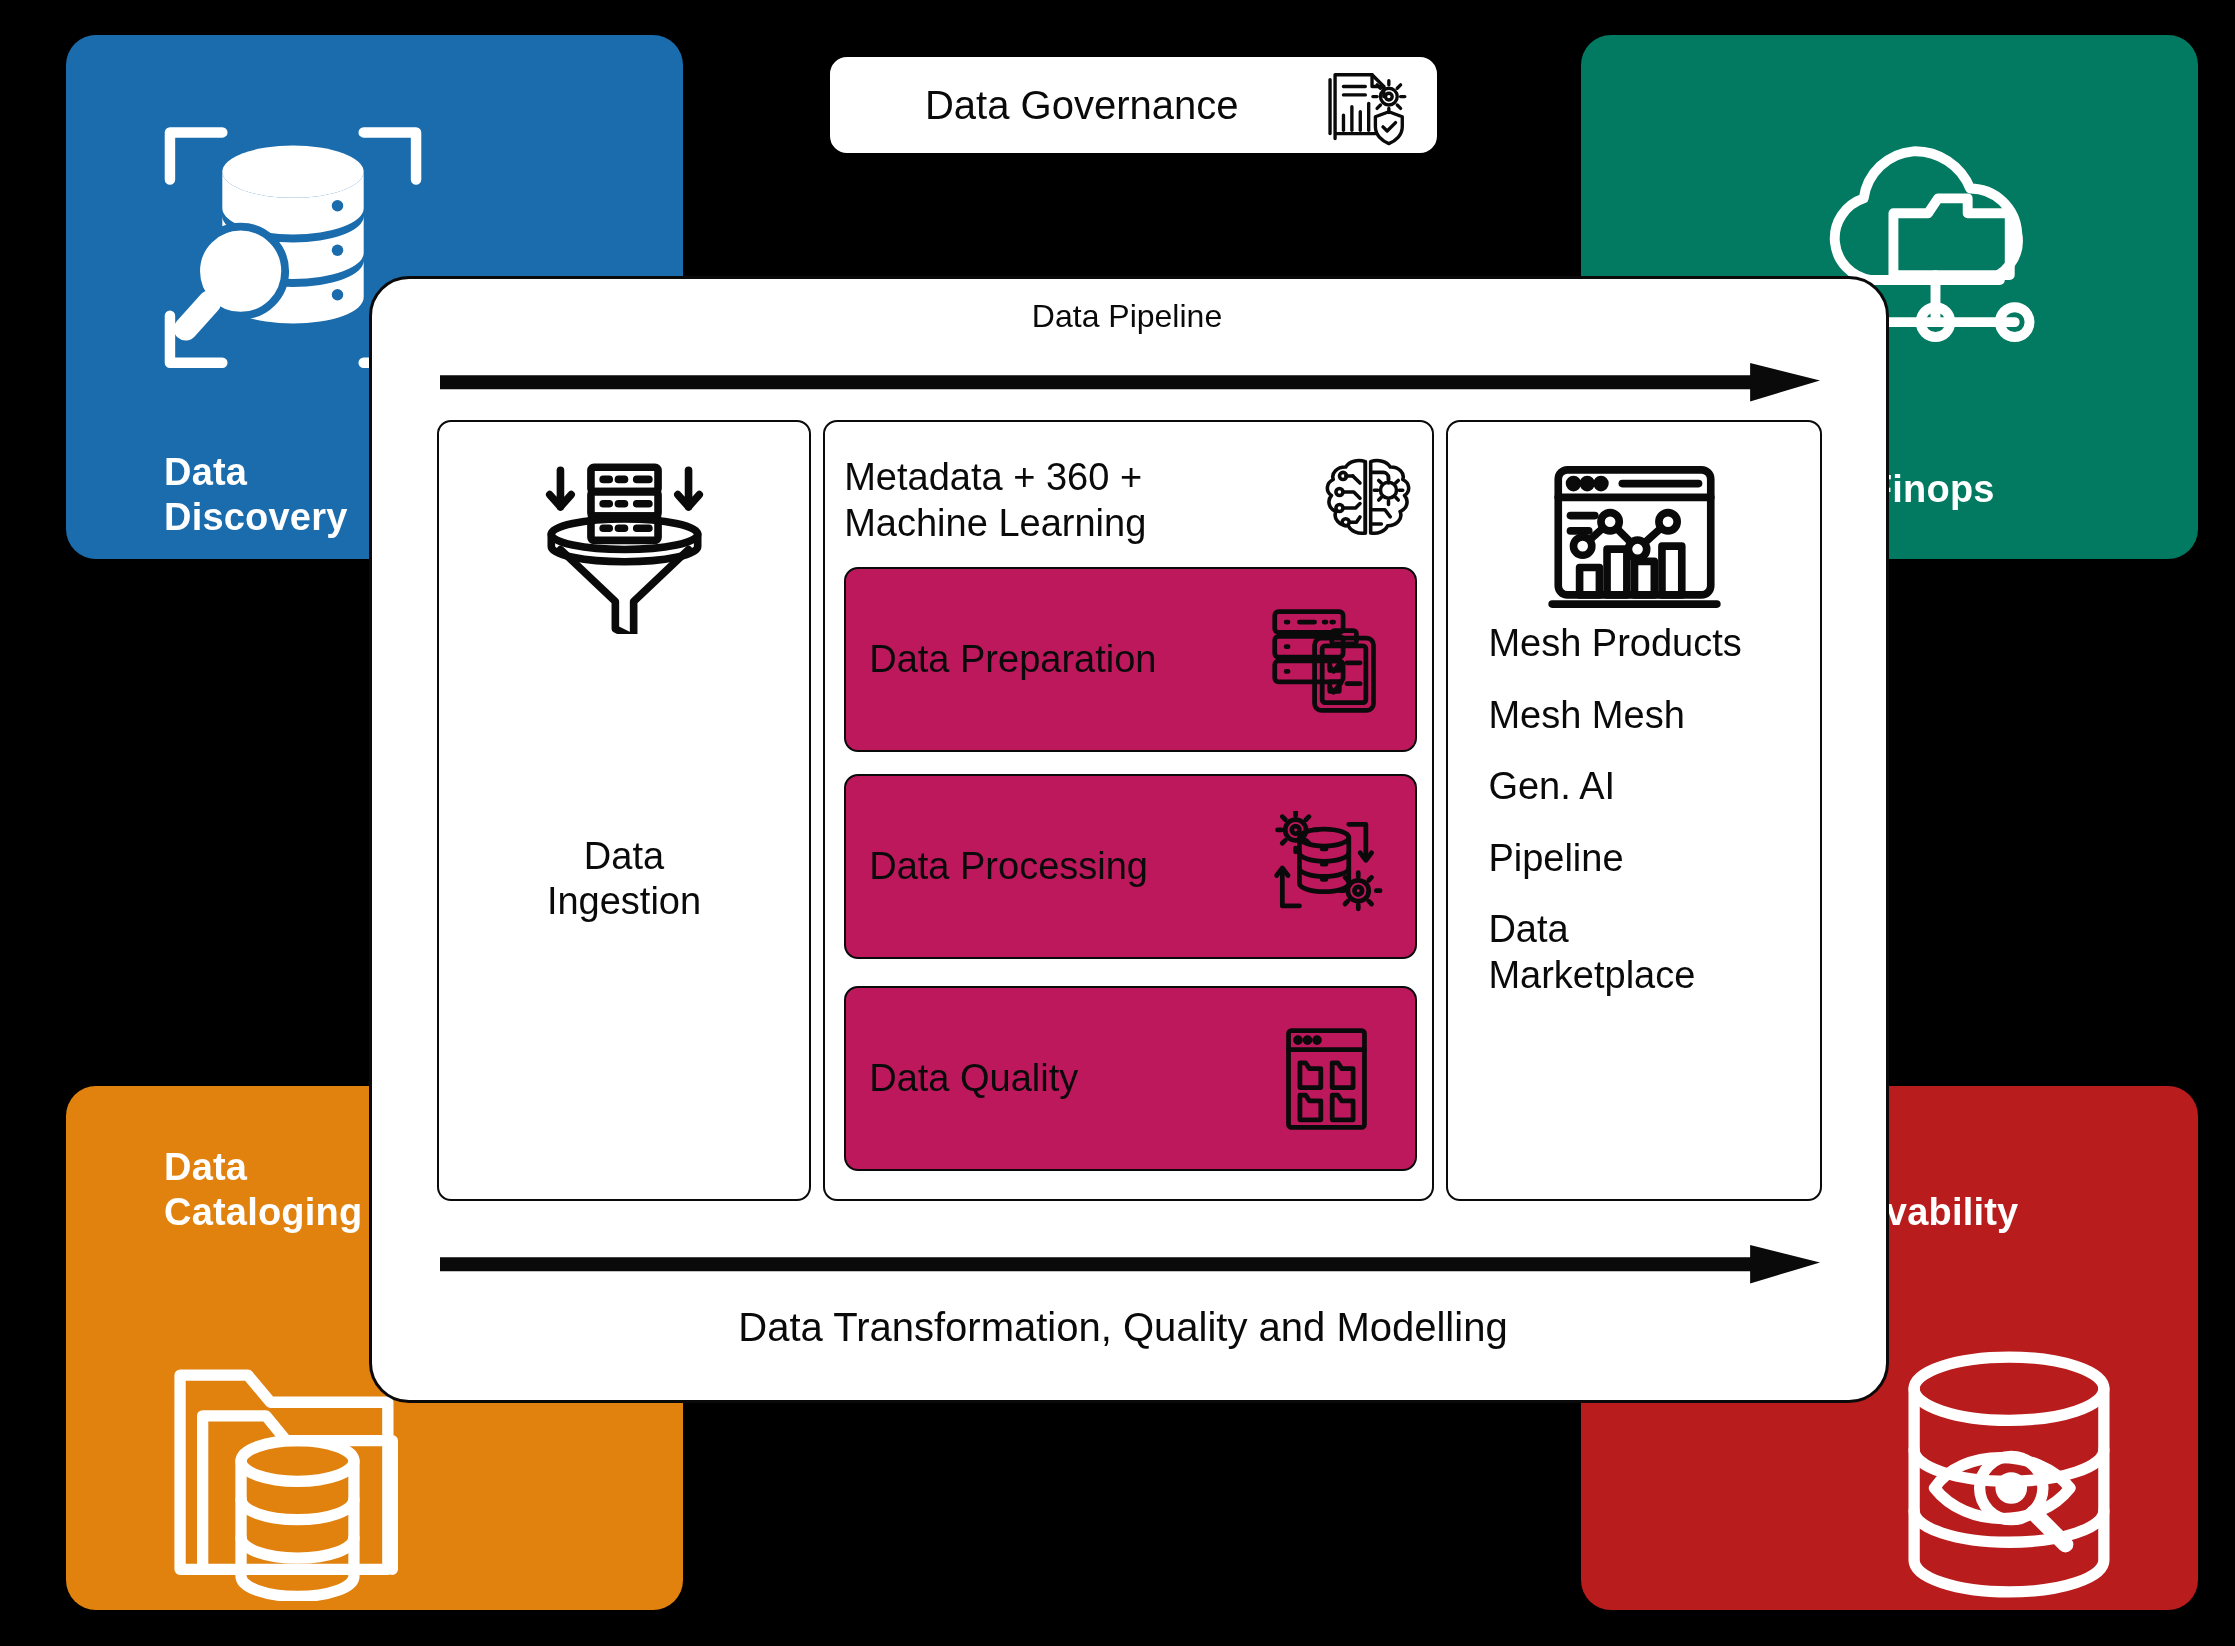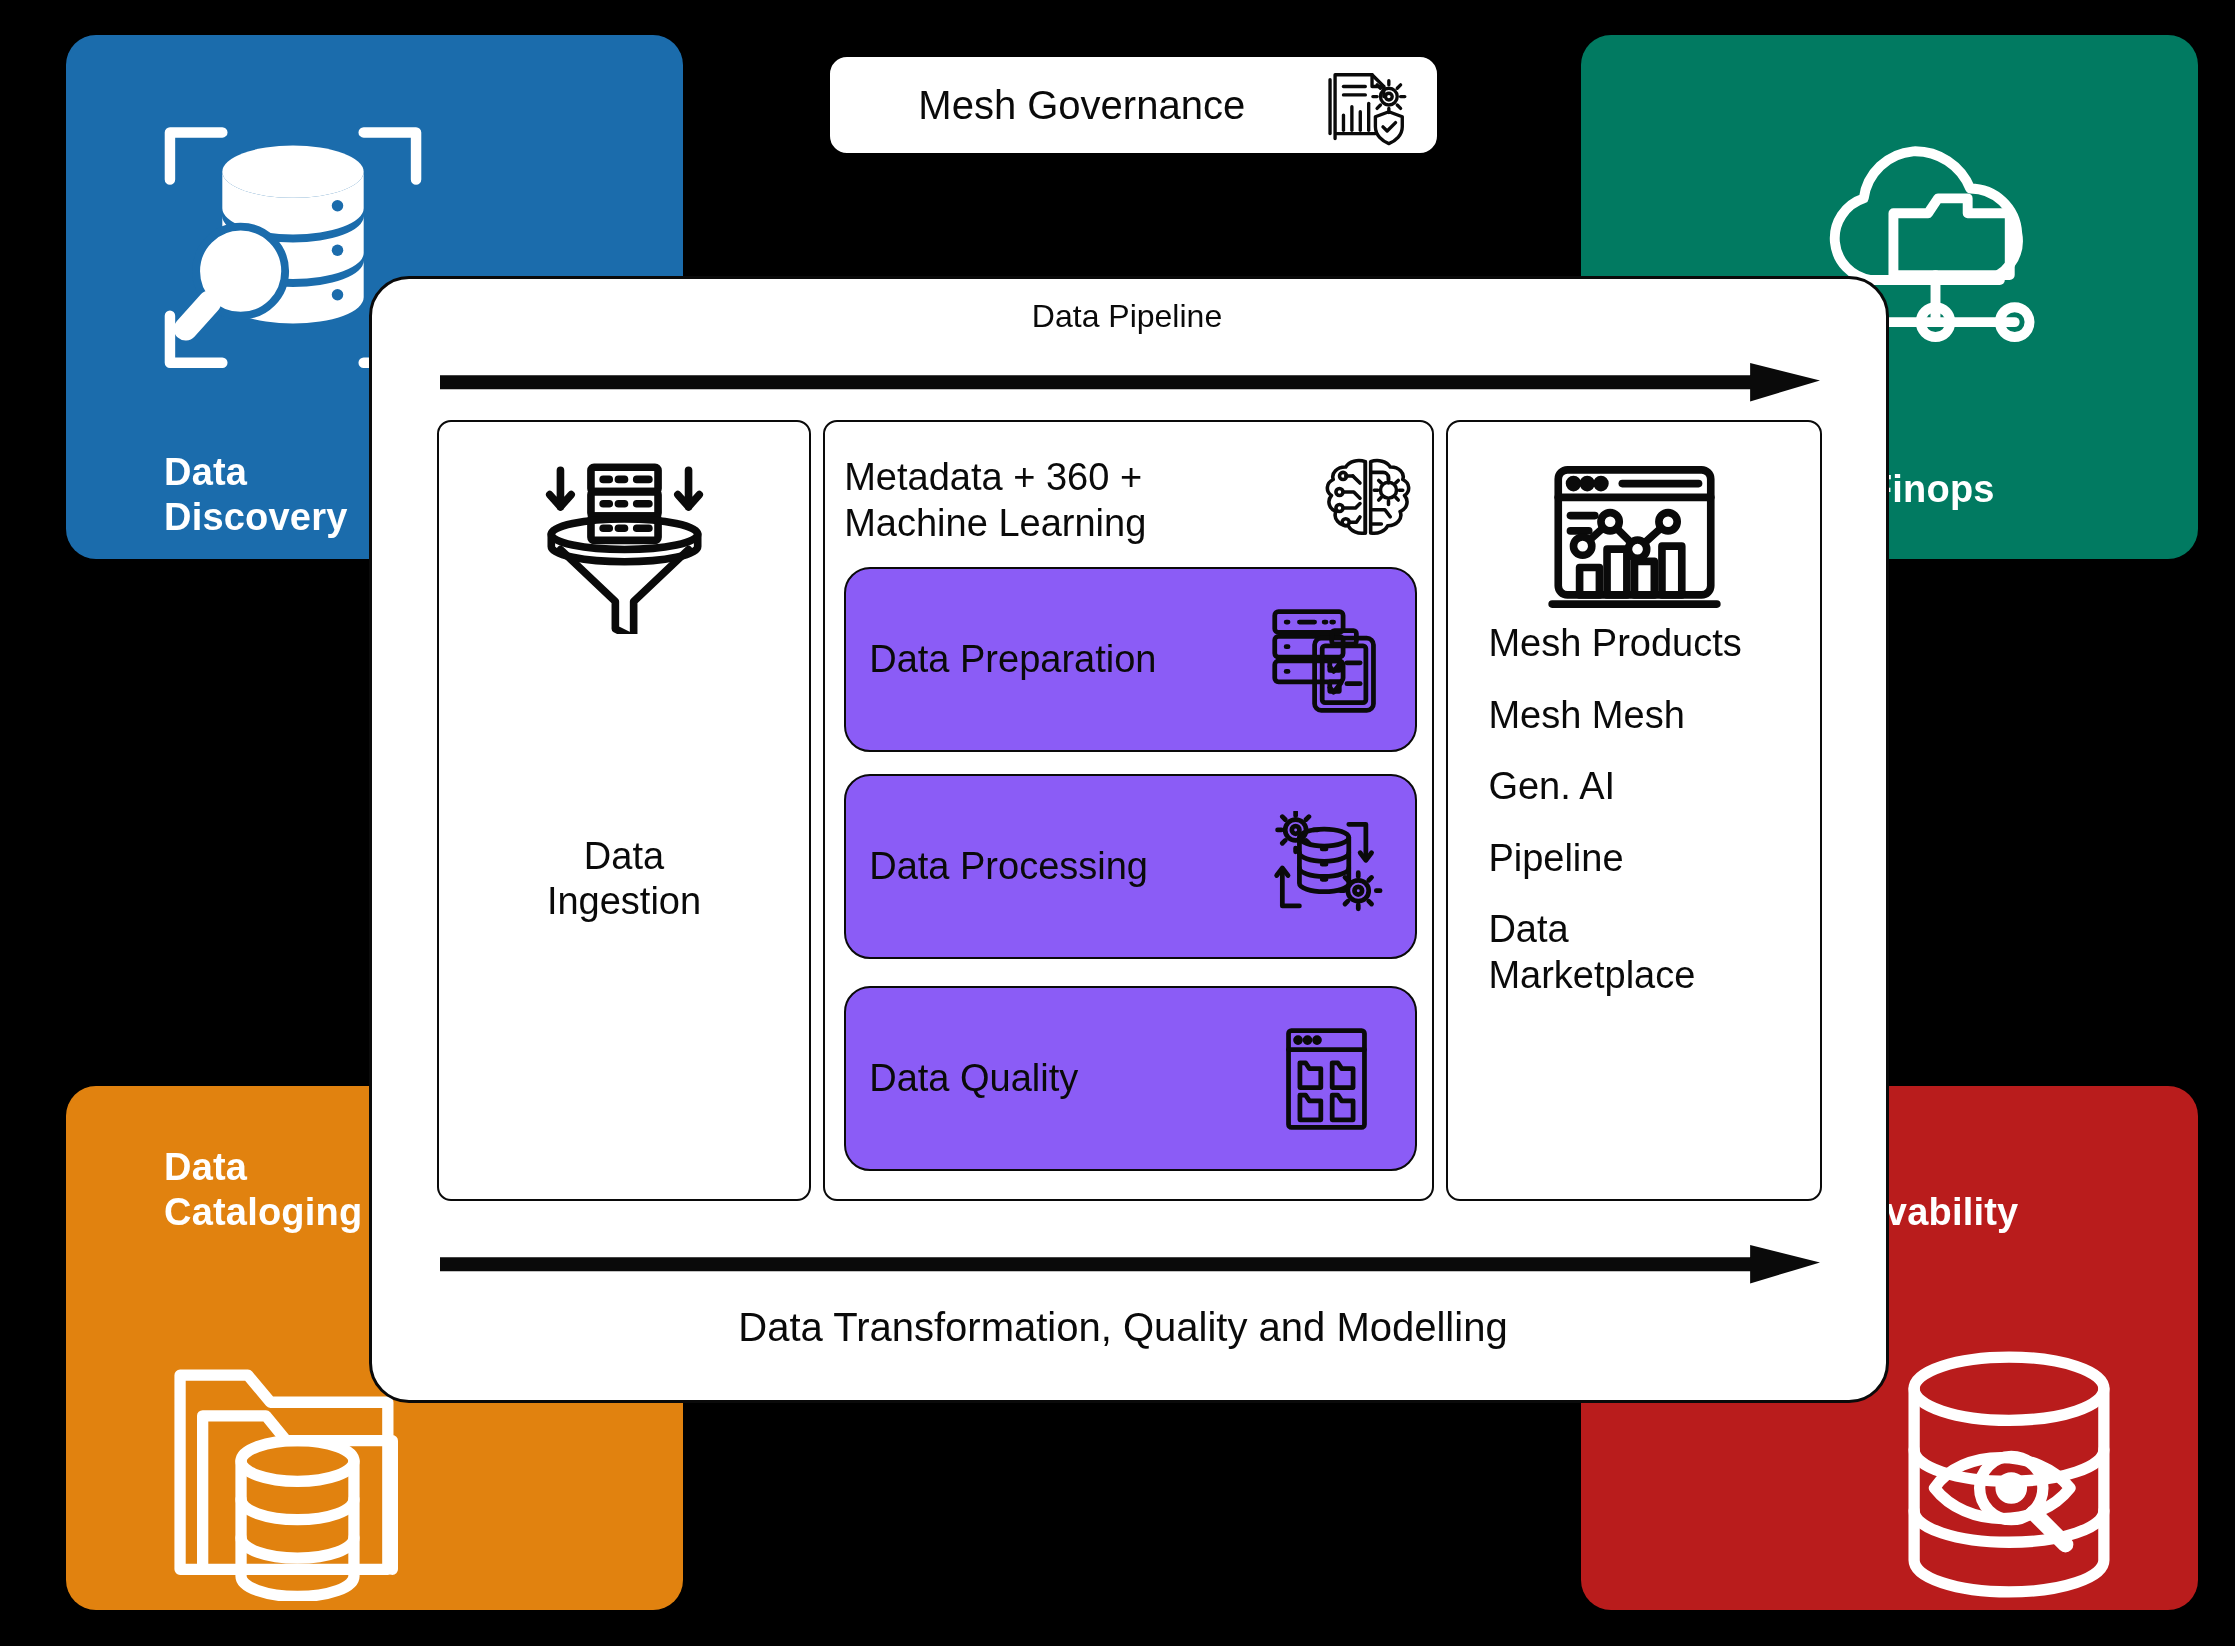--- a/index.html
+++ b/index.html
@@ -186,25 +186,25 @@
     flex: 1;
   }
   #ml-header .ml-icon { width: 105px; display:flex; justify-content:flex-end; }
 
   .sub-box {
     position: absolute;
     left: 19px;
     width: 573px;
     height: 185px;
     border: 2.6px solid #0a0a0a;
-    border-radius: 26px;
+    border-radius: 14px;
     box-sizing: border-box;
     display: flex;
     align-items: center;
-    background: #8b5cf6;
+    background: #be185d;
   }
   .sub-box .sub-label {
     flex: 1;
     padding-left: 23px;
     font-size: 38px;
     color: #0a0a0a;
   }
   .sub-box .sub-icon {
     width: 140px;
     margin-right: 19px;
@@ -304,21 +304,21 @@
       <path d="M13 72 a42 14 0 0 0 84 0"></path>
       <path d="M22 62 c12 -18 46 -18 60 0 c-14 18 -46 18 -60 0 z"></path>
       <circle cx="56" cy="62" r="14"></circle>
       <circle cx="56" cy="62" r="4.5" fill="#ffffff"></circle>
       <path d="M66 73 L80 87" stroke-width="7"></path>
     </svg>
   </div>
 </div>
 
 <div id="governance-box">
-  <div class="gov-label">Mesh Governance</div>
+  <div class="gov-label">Data Governance</div>
   <div class="gov-icon">
     <svg width="84" height="84" viewBox="0 0 100 100" fill="none" stroke="#0a0a0a" stroke-width="4" stroke-linecap="round" stroke-linejoin="round">
       <path d="M12 90 V14 h44 l14 14 v12"></path>
       <path d="M56 14 v14 h14"></path>
       <path d="M6 84 V20"></path>
       <path d="M22 28 h26"></path>
         <path d="M22 38 h26"></path>
       <path d="M22 80 v-18"></path>
         <path d="M32 80 v-28"></path>
         <path d="M42 80 v-22"></path>

